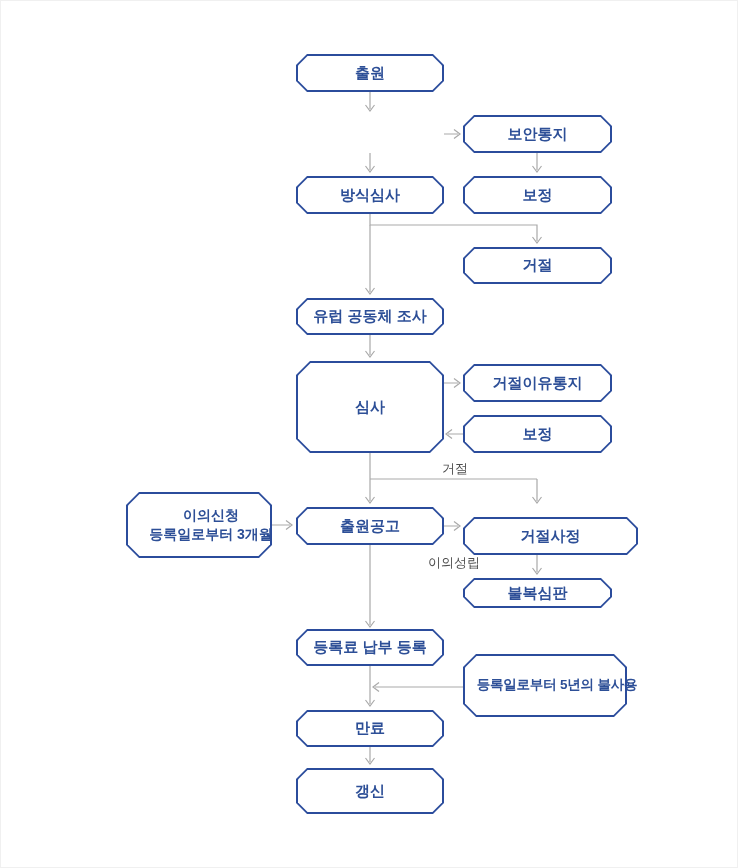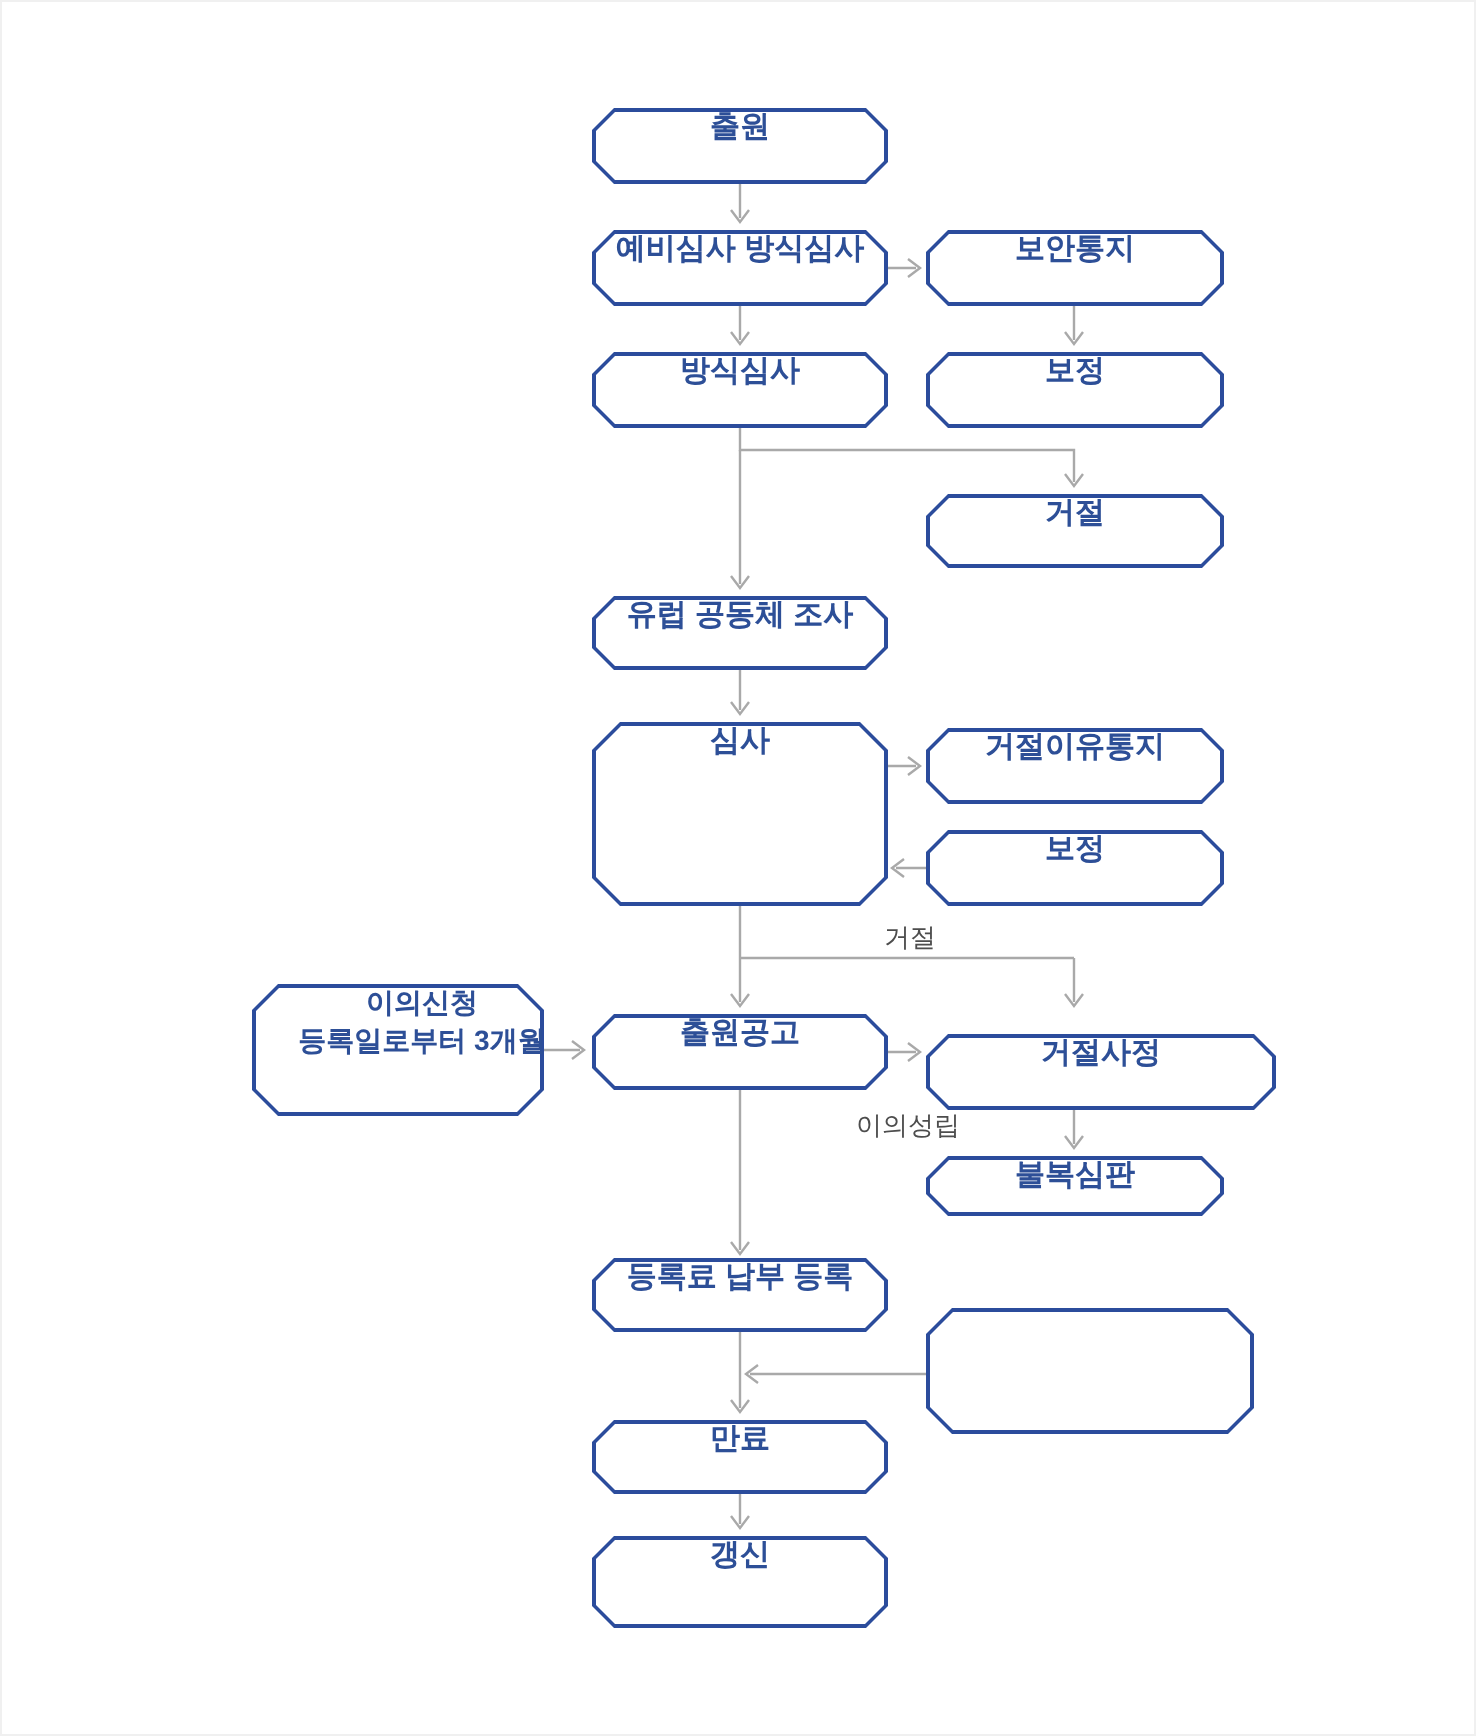--- a/index.html
+++ b/index.html
@@ -5,21 +5,21 @@
   html,body { margin:0; padding:0; background:#ffffff; }
   body { font-family: "Liberation Sans", "DejaVu Sans", sans-serif; }
   .canvas {
     position:relative; width:738px; height:868px; background:#ffffff;
     box-shadow: inset 0 0 0 1px #f0f0f0; overflow:hidden;
   }
   svg.connectors { position:absolute; left:0; top:0; width:738px; height:868px; }
   svg.connectors path { stroke:#a9a9a9; stroke-width:1.2; fill:none; }
 
   .node { position:absolute; --cut:11px; --cuti:9.5px;
-          display:flex; justify-content:center; }
+          display:flex; align-items:center; justify-content:center; }
   .node::before { content:""; position:absolute; inset:0; background:#2b4c9c;
     clip-path: polygon(var(--cut) 0, calc(100% - var(--cut)) 0, 100% var(--cut),
       100% calc(100% - var(--cut)), calc(100% - var(--cut)) 100%, var(--cut) 100%,
       0 calc(100% - var(--cut)), 0 var(--cut)); }
   .node::after { content:""; position:absolute; inset:2px; background:#ffffff;
     clip-path: polygon(var(--cuti) 0, calc(100% - var(--cuti)) 0, 100% var(--cuti),
       100% calc(100% - var(--cuti)), calc(100% - var(--cuti)) 100%, var(--cuti) 100%,
       0 calc(100% - var(--cuti)), 0 var(--cuti)); }
   .node .label { position:relative; z-index:1; color:#2d4f97; font-weight:bold;
     font-size:15px; line-height:1.35; text-align:center; white-space:nowrap; }
@@ -69,23 +69,20 @@
     <path d="M370 666 L370 704 M365.5 700 L370 706 L374.5 700"></path>
 
     <path d="M463 687 L375 687 M379 682.5 L373 687 L379 691.5"></path>
 
     <path d="M370 747 L370 762 M365.5 758 L370 764 L374.5 758"></path>
   </svg>
 
   <div class="node" style="left:296px;top:54px;width:148px;height:38px">
     <span class="label">출원</span>
   </div>
-  <div class="node" style="left:296px;top:115px;width:148px;height:38px">
-    <span class="label">예비심사 방식심사</span>
-  </div>
   <div class="node" style="left:463px;top:115px;width:149px;height:38px">
     <span class="label">보안통지</span>
   </div>
   <div class="node" style="left:296px;top:176px;width:148px;height:38px">
     <span class="label">방식심사</span>
   </div>
   <div class="node" style="left:463px;top:176px;width:149px;height:38px">
     <span class="label">보정</span>
   </div>
   <div class="node" style="left:463px;top:247px;width:149px;height:37px">
@@ -117,20 +114,21 @@
     <span class="label">거절사정</span>
   </div>
   <div class="node" style="left:463px;top:578px;width:149px;height:30px">
     <span class="label">불복심판</span>
   </div>
   <div class="node" style="left:296px;top:629px;width:148px;height:37px">
     <span class="label">등록료 납부 등록</span>
   </div>
   <div class="node node-md nowrap-tight" style="left:463px;top:654px;width:164px;height:63px">
     <span class="label">
+      <span style="display:block">등록일로부터 5년의 불사용</span>
     </span>
   </div>
   <div class="node" style="left:296px;top:710px;width:148px;height:37px">
     <span class="label">만료</span>
   </div>
   <div class="node" style="left:296px;top:768px;width:148px;height:46px">
     <span class="label">갱신</span>
   </div>
 
   <div class="edge-label" style="left:433px;top:460px;width:44px">거절</div>

